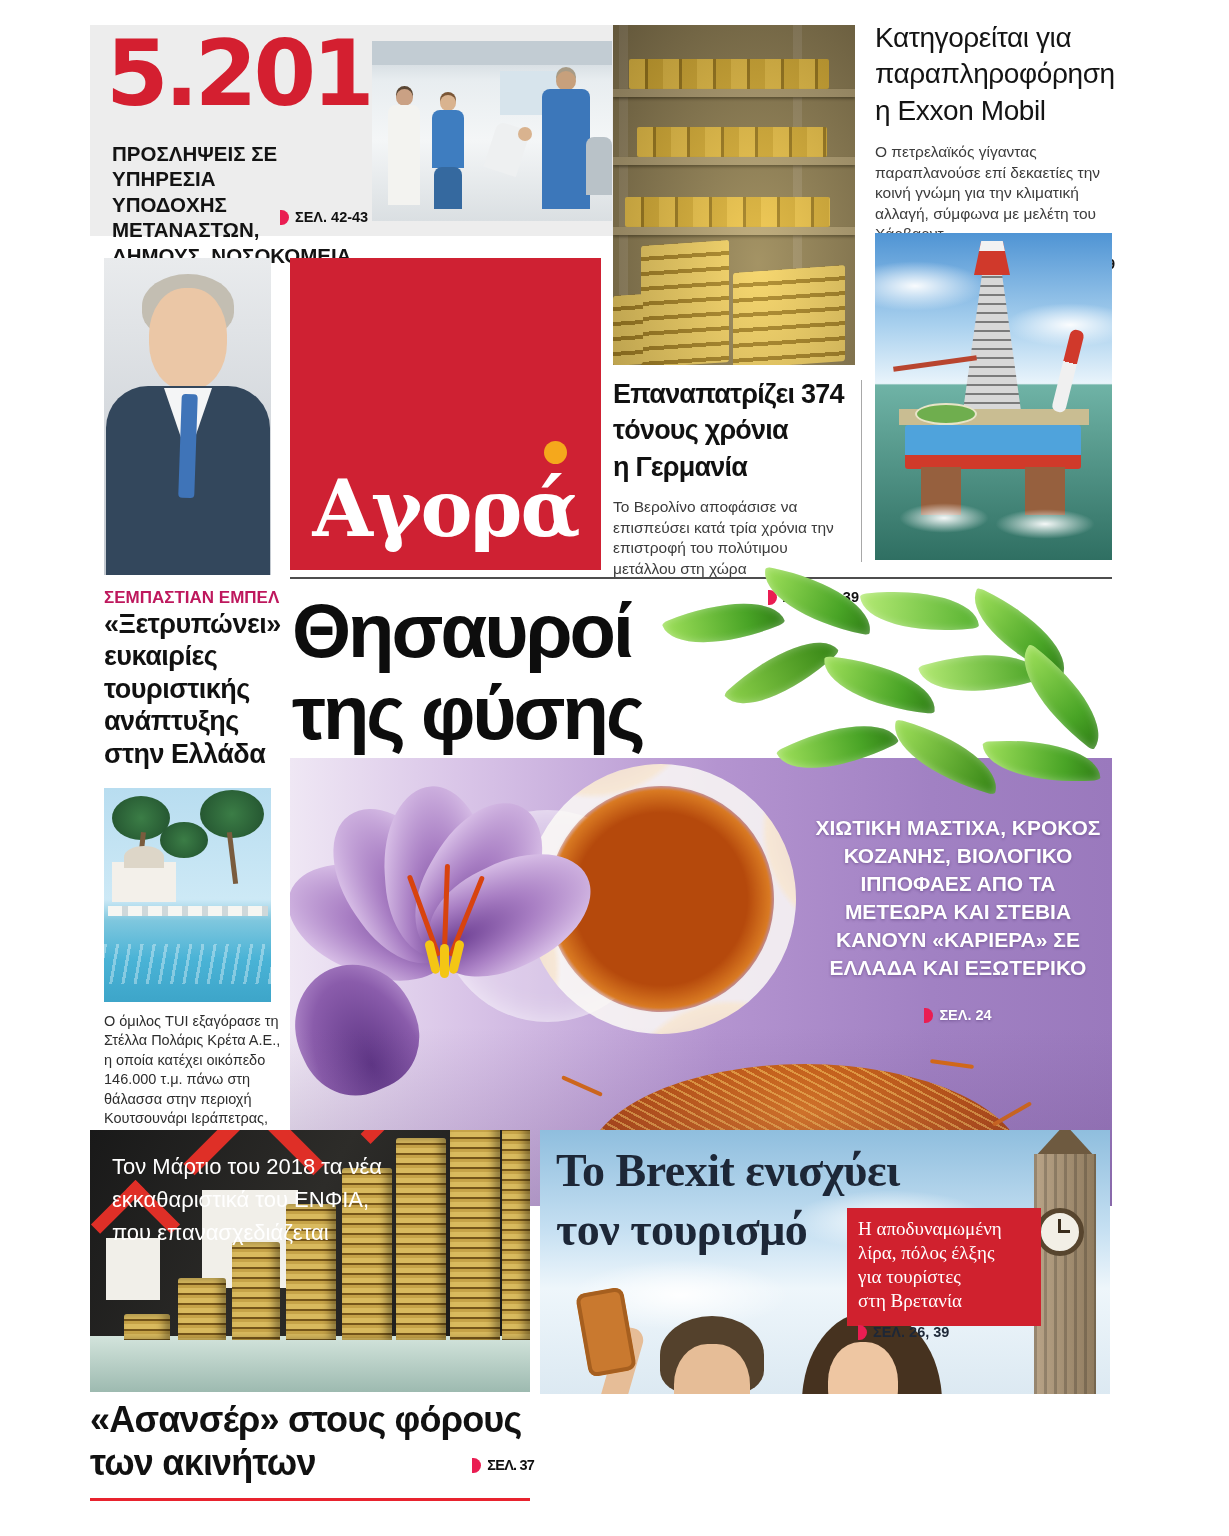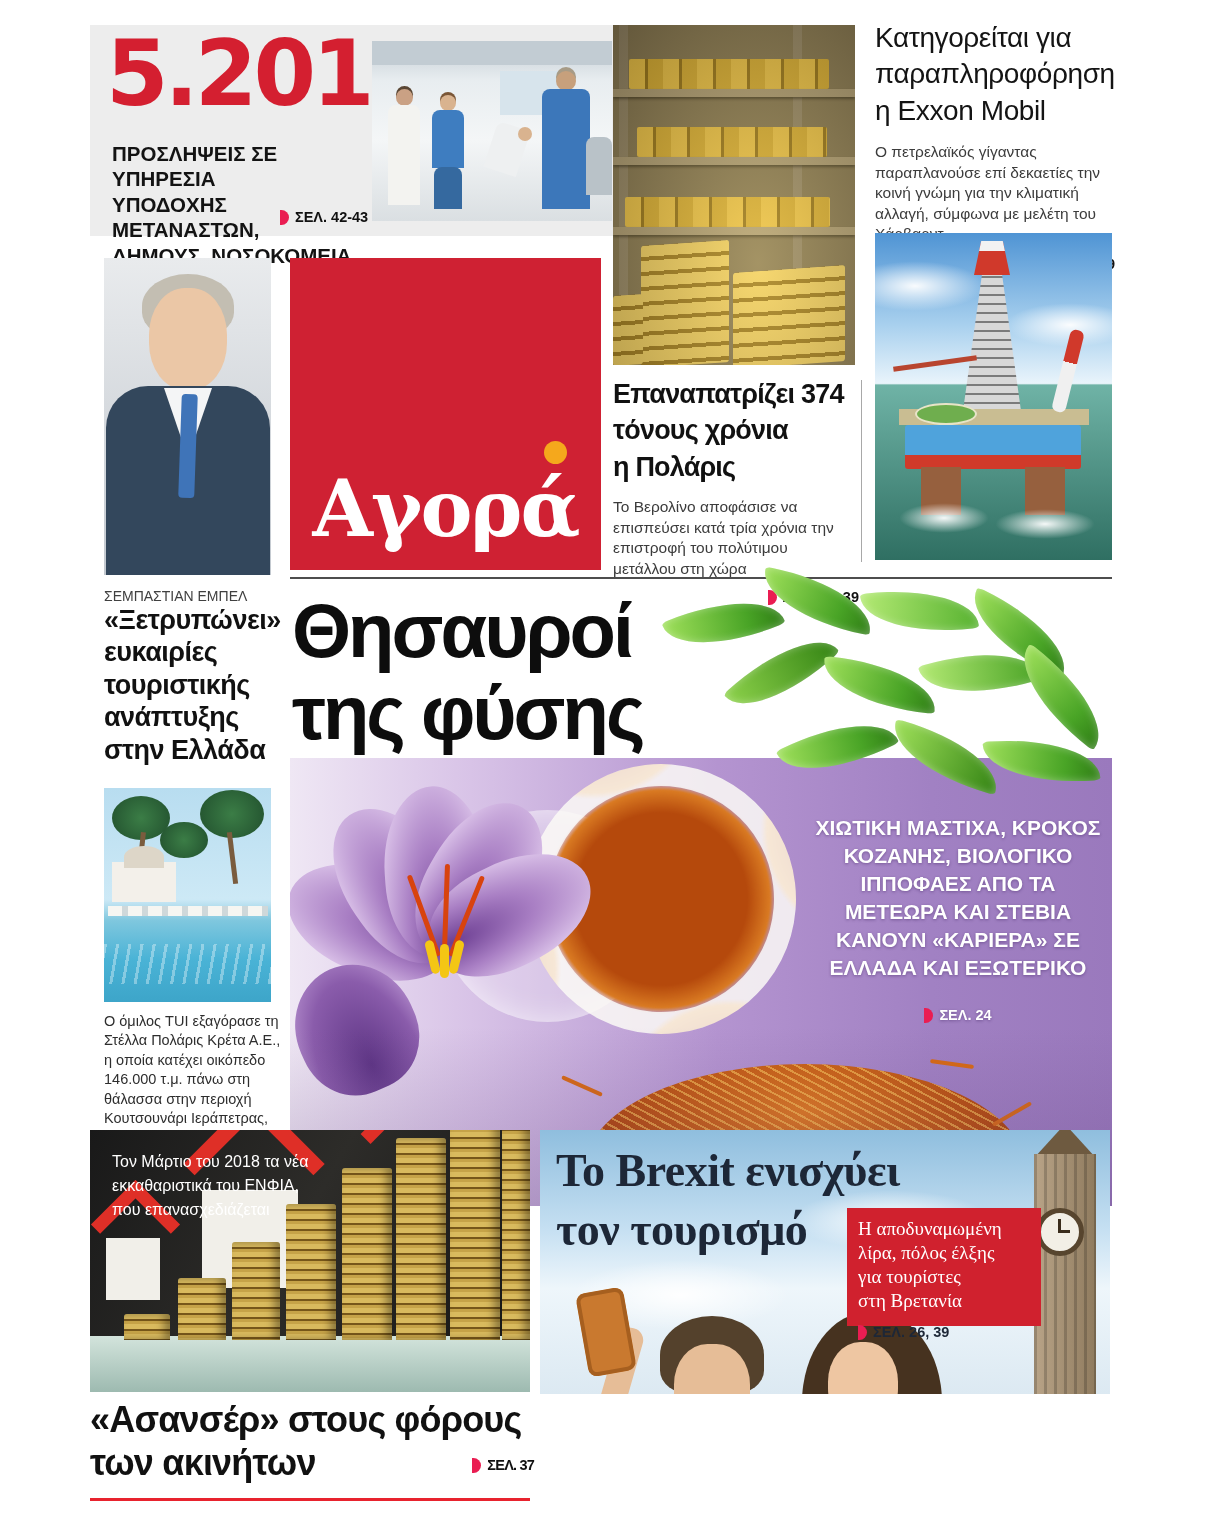--- a/index.html
+++ b/index.html
@@ -59,21 +59,21 @@
   #gold-story{left:613px;top:376px;width:246px;}
   #gold-story .hl{font-size:27px;font-weight:bold;line-height:1.35;letter-spacing:-0.8px;color:#111;}
   #gold-story .hl span{display:block;white-space:nowrap;}
   #gold-story .deck{margin-top:12px;font-size:15.5px;color:#3c3c3c;line-height:1.32;width:236px;}
   #gold-story .pgref{margin-top:10px;justify-content:flex-end;}
   #vrule{left:861px;top:380px;width:1px;height:182px;background:#a8a8a8;}
   #hrule-feature{left:290px;top:577px;width:822px;height:2px;background:#4d4d4d;}
 
   
   #left-col{left:104px;top:588px;width:186px;}
-  #left-col .kicker{color:#404040;font-weight:normal;font-size:14px;}
+  #left-col .kicker{color:#be185d;font-weight:bold;font-size:17px;}
   #left-col .hl{font-size:27px;font-weight:bold;line-height:1.2;letter-spacing:-0.5px;color:#111;}
   #left-col .hl span{display:block;}
   #resort-photo{left:104px;top:788px;width:167px;height:214px;overflow:hidden;
      background:linear-gradient(180deg,#b8ddf0 0,#cde9f6 52%,#7fc7de 62%,#4ab3d6 80%,#3da5c9 100%);}
   .palm{position:absolute;border-radius:50%;background:radial-gradient(circle,#3b7d46,#275a33 75%);}
   #caption{left:104px;top:1012px;width:186px;font-size:14.5px;line-height:1.34;color:#2e2e2e;}
   #caption .pgref{margin-top:8px;justify-content:flex-end;}
 
   
   #feature-hl{left:292px;top:590px;width:390px;font-weight:bold;font-size:76px;
@@ -109,21 +109,21 @@
 
   
   #enfia-photo{left:90px;top:1130px;width:440px;height:262px;overflow:hidden;
      background:linear-gradient(120deg,#191919 0%,#2d2c29 45%,#131313 100%);}
   #glass{left:0;right:0;bottom:0;height:56px;background:linear-gradient(180deg,#d3e4dc,#9dbab0);}
   .coin-col{position:absolute;bottom:52px;border-radius:3px 3px 0 0;
      background:repeating-linear-gradient(180deg,#d9ba5e 0 5px,#77571a 5px 7px,#c6a348 7px 10px);
      box-shadow:inset -6px 0 8px rgba(0,0,0,.35);}
   .house-body{position:absolute;background:#f1efe9;}
   .roof{position:absolute;border-top:13px solid #df2f27;border-right:13px solid #df2f27;transform:rotate(-45deg);}
-  #enfia-overlay{left:22px;top:20px;width:310px;color:#fff;font-size:16px;line-height:1.5;}
+  #enfia-overlay{left:22px;top:20px;width:310px;color:#fff;font-size:22px;line-height:1.5;}
   #enfia-overlay span{display:block;}
   #enfia-hl{left:90px;top:1398px;width:448px;font-weight:bold;font-size:36px;line-height:1.2;
      letter-spacing:-0.8px;color:#111;}
   #enfia-hl span{display:block;}
   #enfia-hl .pgref{position:absolute;right:4px;bottom:10px;}
   #enfia-rule{left:90px;top:1498px;width:440px;height:3px;background:#e8232e;}
 
   
   #brexit-photo{left:540px;top:1130px;width:570px;height:264px;overflow:hidden;
      background:linear-gradient(180deg,#8fbede 0%,#c6e0f2 38%,#eef6fb 60%,#dce9f2 100%);}
@@ -237,21 +237,21 @@
 
   <div class="abs" id="masthead">
     <div class="abs" id="logo">Αγορά</div>
     <div class="abs" id="logo-dot"></div>
   </div>
 
   <div class="abs" id="gold-story">
     <div class="hl">
       <span>Επαναπατρίζει 374</span>
       <span>τόνους χρόνια</span>
-      <span>η Πολάρις</span>
+      <span>η Γερμανία</span>
     </div>
     <div class="deck">Το Βερολίνο αποφάσισε να επισπεύσει κατά τρία χρόνια την επιστροφή του πολύτιμου μετάλλου στη χώρα</div>
     <div class="pgref">
       <span class="mk"></span>
       <span>ΣΕΛ. 26, 39</span>
     </div>
   </div>
   <div class="abs" id="vrule"></div>
   <div class="abs" id="hrule-feature"></div>
 

